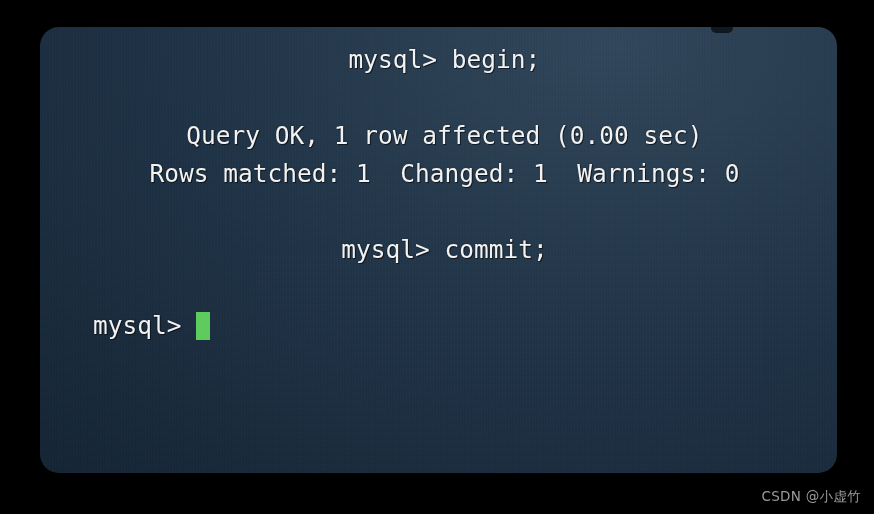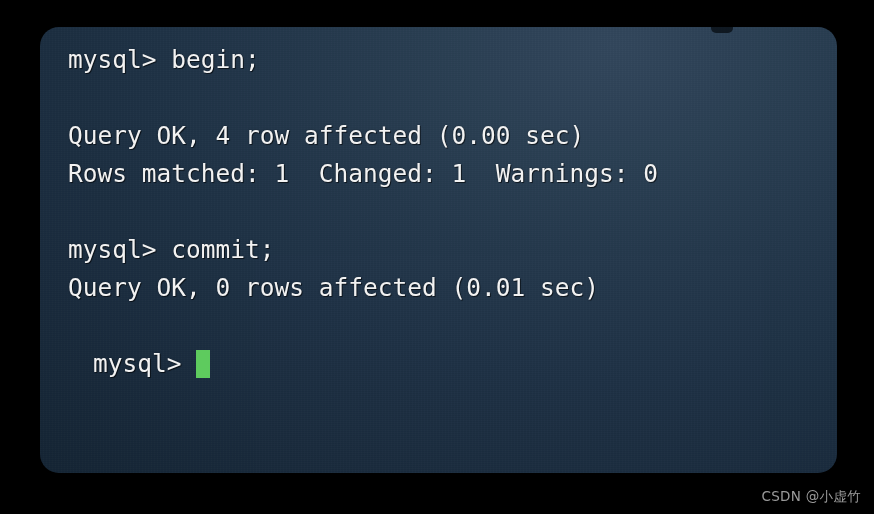--- a/index.html
+++ b/index.html
@@ -35,20 +35,21 @@
         115% 145% at 72% 4%,
         #32475c 0%,
         #2b4054 16%,
         #24384c 34%,
         #1e3145 52%,
         #1a2b3d 70%,
         #162636 86%,
         #132231 100%
       );
     box-shadow: 0 2px 10px rgba(0,0,0,0.55);
+    text-align: center;
   }
 
   
   #terminal-texture {
     position: absolute;
     inset: 0;
     pointer-events: none;
     background-image:
       repeating-linear-gradient(
         0deg,
@@ -152,25 +153,24 @@
   <div id="terminal-window">
 
     <div id="terminal-texture"></div>
 
     <div id="window-notch"></div>
 
     <div id="terminal-body">
 
       <div class="term-line">mysql&gt; begin;</div>
       <div class="term-line blank"></div>
-      <div class="term-line">Query OK, 4 row affected (0.00 sec)</div>
+      <div class="term-line">Query OK, 1 row affected (0.00 sec)</div>
       <div class="term-line">Rows matched: 1  Changed: 1  Warnings: 0</div>
       <div class="term-line blank"></div>
       <div class="term-line">mysql&gt; commit;</div>
-      <div class="term-line">Query OK, 0 rows affected (0.01 sec)</div>
       <div class="term-line blank"></div>
 
       <div id="cursor-line">
         <span id="cursor-prompt">mysql&gt;</span>
         <span id="cursor-block"></span>
       </div>
 
     </div>
   </div>
 

